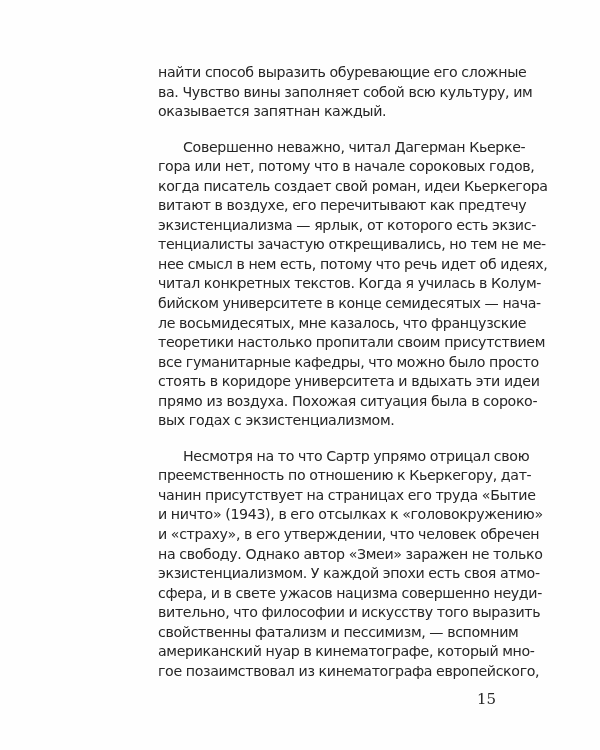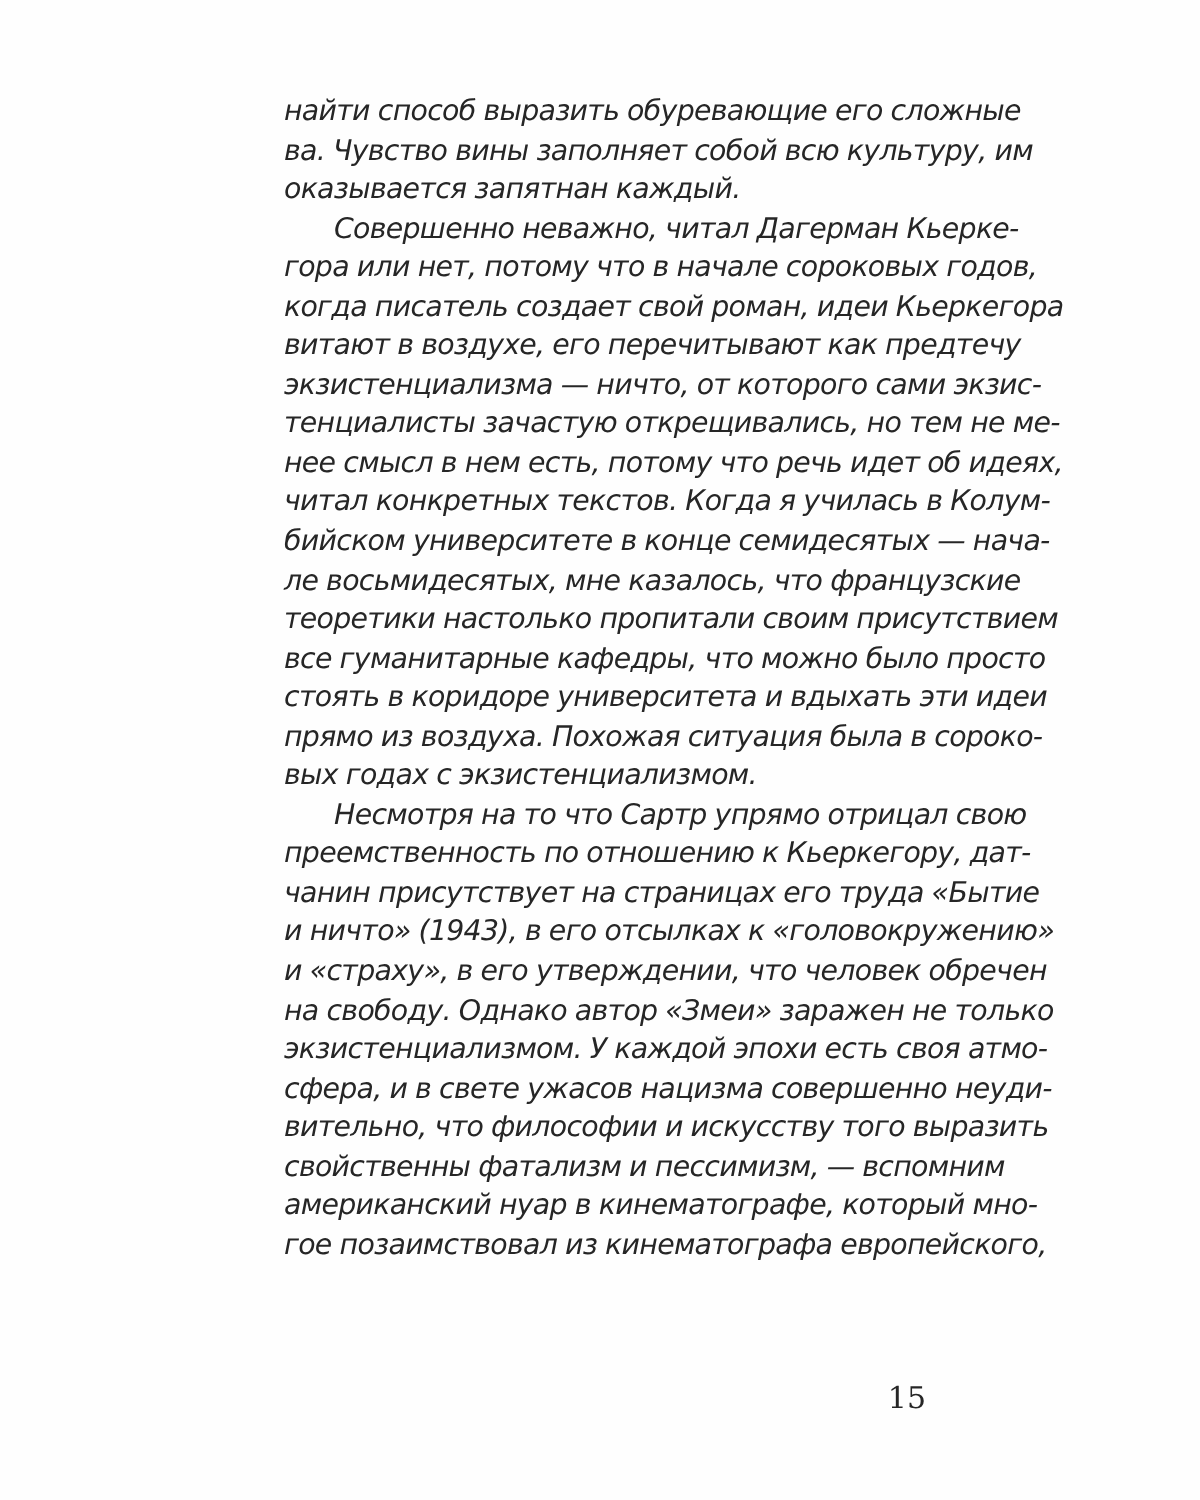--- a/index.html
+++ b/index.html
@@ -26,40 +26,39 @@
       width: 339px;
       font-family: "DejaVu Sans", "Liberation Sans", sans-serif;
       font-size: 14.2px;
       line-height: 19.55px;
       color: #262626;
       text-align: justify;
       letter-spacing: -0.35px;
       word-spacing: -0.2px;
     }
     .text-block p {
-      margin: 0;
-      font-style: italic;
+      margin: 16px;
     }
     .line {
       display: block;
       white-space: nowrap;
       text-align: justify;
       text-align-last: justify;
       height: 19.55px;
       overflow: visible;
     }
     .line.last {
       text-align-last: left;
     }
     .line.indent {
       padding-left: 25px;
     }
     .page-number {
       position: absolute;
-      left: 443px;
+      left: 476px;
       top: 690px;
       width: 20px;
       text-align: right;
       font-family: "DejaVu Serif", "Liberation Serif", serif;
       font-size: 15px;
       color: #262626;
     }
   </style>
 </head>
 <body>
@@ -69,21 +68,21 @@
     <p>
       <span class="line">найти способ выразить обуревающие его сложные</span>
       <span class="line">ва. Чувство вины заполняет собой всю культуру, им</span>
       <span class="line last">оказывается запятнан каждый.</span>
     </p>
     <p>
       <span class="line indent">Совершенно неважно, читал Дагерман Кьерке-</span>
       <span class="line">гора или нет, потому что в начале сороковых годов,</span>
       <span class="line">когда писатель создает свой роман, идеи Кьеркегора</span>
       <span class="line">витают в воздухе, его перечитывают как предтечу</span>
-      <span class="line">экзистенциализма — ничто, от которого сами экзис-</span>
+      <span class="line">экзистенциализма — ярлык, от которого есть экзис-</span>
       <span class="line">тенциалисты зачастую открещивались, но тем не ме-</span>
       <span class="line">нее смысл в нем есть, потому что речь идет об идеях,</span>
       <span class="line">читал конкретных текстов. Когда я училась в Колум-</span>
       <span class="line">бийском университете в конце семидесятых — нача-</span>
       <span class="line">ле восьмидесятых, мне казалось, что французские</span>
       <span class="line">теоретики настолько пропитали своим присутствием</span>
       <span class="line">все гуманитарные кафедры, что можно было просто</span>
       <span class="line">стоять в коридоре университета и вдыхать эти идеи</span>
       <span class="line">прямо из воздуха. Похожая ситуация была в сороко-</span>
       <span class="line last">вых годах с экзистенциализмом.</span>

